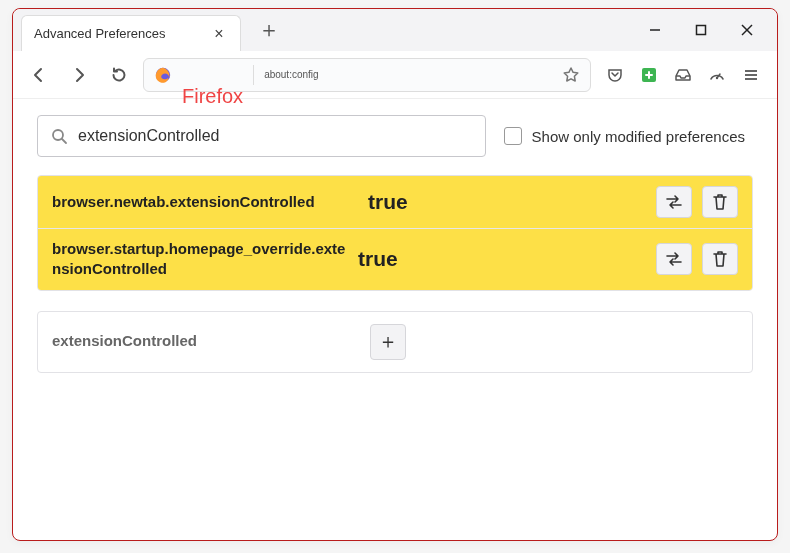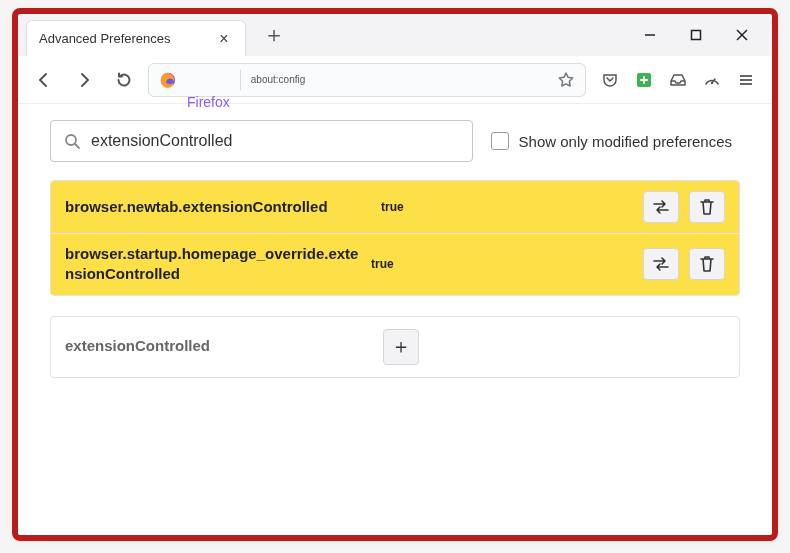--- a/index.html
+++ b/index.html
@@ -8,21 +8,21 @@
       background: #f5f5f5;
       width: 790px;
       height: 553px;
       position: relative;
       overflow: hidden;
     }
     .window {
       position: absolute;
       left: 12px; top: 8px; right: 12px; bottom: 12px;
       background: #fff;
-      border: 6px solid #b91c1c;
+      border: 1px solid #b91c1c;
       border-radius: 8px;
       display: flex;
       flex-direction: column;
       box-shadow: 0 2px 8px rgba(0,0,0,0.04);
     }
     
     .titlebar {
       height: 42px;
       display: flex;
       align-items: center;
@@ -75,28 +75,28 @@
       height: 34px;
       border: 1px solid #ddd;
       border-radius: 6px;
       display: flex;
       align-items: center;
       padding: 0 10px;
       gap: 10px;
       background:#fafbfc;
     }
     .addr .fxlogo { width:18px;height:18px; }
-    .addr .fxlabel { font-size: 14px; color:#8b5cf6;margin-top:44px; }
+    .addr .fxlabel { font-size: 20px; color:#ef4444;margin-top:44px; }
     .addr .sep { width:1px; height:20px; background:#ddd; }
     .addr .url { font-size:10px; color:#555; flex:1; }
     .addr .star { color:#777; }
     .right-icons { display:flex; gap:14px; padding:0 6px; }
     .ri { width:20px;height:20px; display:flex;align-items:center;justify-content:center; cursor:pointer; }
     
-    .content { flex:1; padding: 16px 32px; overflow:auto; position:relative; }
+    .content { flex:1; padding: 16px 24px; overflow:auto; position:relative; }
     .wm {
       position:absolute; inset:0; display:flex; align-items:center; justify-content:center;
       pointer-events:none; opacity:0.05; font-size:90px; font-weight:800; color:#333;
       letter-spacing:-2px;
     }
     .search-row { display:flex; gap:18px; align-items:center; margin-bottom:18px; }
     .search-box {
       flex:1; height:42px; border:1px solid #c7c7cc; border-radius:4px;
       display:flex; align-items:center; padding:0 12px; gap:10px; background:#fff;
     }
@@ -107,21 +107,21 @@
     .checkbox {
       width:18px;height:18px; border:1.5px solid #999; border-radius:3px; display:inline-block; cursor:pointer;
     }
     .results { border:1px solid #e2e2e6; border-radius:4px; overflow:hidden; margin-bottom:20px; }
     .row {
       display:flex; align-items:center; padding:10px 14px; gap:16px;
       background:#fde047; border-bottom:1px solid #e6e6ea;
     }
     .row:last-child { border-bottom:none;gap:6px; }
     .pref-name { font-weight:700; font-size:15px; color:#222; flex:0 0 300px; line-height:1.35; word-break:break-word; }
-    .pref-val { font-weight:700; font-size:12px; color:#222; flex:1; }
+    .pref-val { font-weight:700; font-size:21px; color:#222; flex:1; }
     .row-actions { display:flex; gap:10px; }
     .icon-btn {
       width:36px; height:32px; border:1px solid #d6d6da; border-radius:4px; background:#f3f3f5;
       display:flex;align-items:center;justify-content:center; cursor:pointer; color:#333;
     }
     .addrow {
       display:flex; align-items:center; padding:12px 14px; gap:18px;
       border:1px solid #e2e2e6; border-radius:4px;
     }
     .addrow .pref-name { color:#666; font-weight:700; flex:0 0 300px; }

